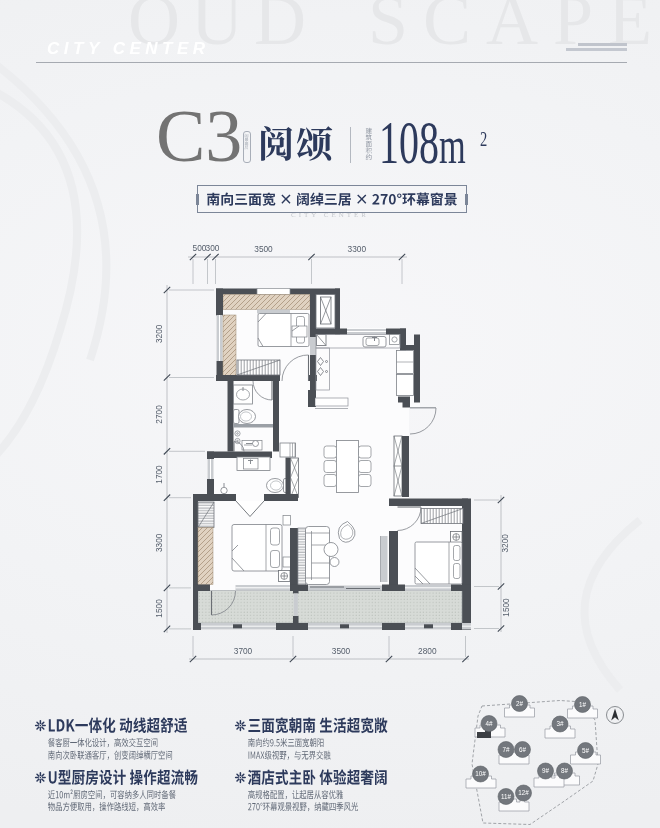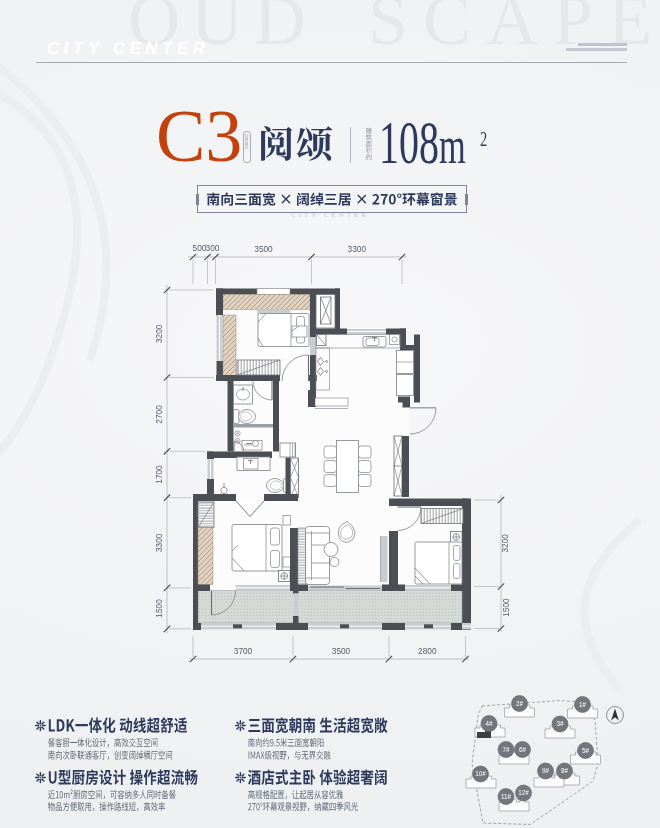--- a/index.html
+++ b/index.html
@@ -25,21 +25,21 @@
 
 <div class="abs" style="left:47px;top:39px;font-family:'Liberation Sans',sans-serif;font-weight:bold;
  font-style:italic;font-size:17px;letter-spacing:4.5px;color:#ffffff;">CITY CENTER</div>
 
 <div class="abs" style="left:36px;top:62px;width:591px;height:1px;background:#a6aab1;"></div>
 
 <div class="abs" style="left:578px;top:43px;width:49px;height:2.6px;background:#c0c4cc;"></div>
 <div class="abs" style="left:566px;top:48.4px;width:61px;height:2.6px;background:#c4c8d0;"></div>
 
 <div class="abs" style="left:156px;top:94px;font-family:'Liberation Serif',serif;font-size:74px;
- color:#c2410c;">C3</div>
+ color:#737373;">C3</div>
 
 <div class="abs" style="left:242.6px;top:130.5px;width:6.6px;height:30.4px;border:0.8px solid #a8aeb8;border-radius:3px;"></div>
 <svg class="abs" style="left:243px;top:132px" width="7" height="29" viewBox="0 0 7 29">
     <path d="M1.8 2.5V5.3H2.1V2.5ZM2 1.8C2.2 2 2.4 2.3 2.5 2.4L2.7 2.3C2.6 2.1 2.4 1.8 2.2 1.7ZM2.4 2.7C2.5 2.8 2.7 2.9 2.8 3L3 2.8C2.9 2.7 2.7 2.6 2.5 2.5ZM2.3 3.4C2.4 3.5 2.6 3.7 2.7 3.8L2.9 3.6C2.8 3.5 2.6 3.4 2.4 3.3ZM2.3 4.8 2.5 5C2.6 4.8 2.8 4.5 3 4.2L2.8 4C2.7 4.3 2.4 4.6 2.3 4.8ZM2.9 1.9V2.1H4.9V4.9C4.9 5 4.8 5 4.8 5C4.7 5 4.5 5 4.2 5C4.3 5.1 4.3 5.2 4.3 5.3C4.7 5.3 4.9 5.3 5 5.2C5.1 5.2 5.2 5.1 5.2 4.9V1.9ZM4.4 2.5C4.1 2.6 3.6 2.6 3.1 2.7C3.1 2.7 3.2 2.8 3.2 2.9C3.3 2.9 3.5 2.9 3.7 2.8V3.2H3V3.5H3.7V3.9H3.2V5H3.4V4.8H4.5V3.9H4V3.5H4.7V3.2H4V2.8C4.2 2.8 4.4 2.7 4.6 2.7ZM3.4 4.1H4.3V4.6H3.4Z M2.5 6.4H4.5V6.7H2.5ZM2.5 6H4.5V6.2H2.5ZM2.6 7.8H4.4V8.2H2.6ZM4 8.7C4.4 8.9 4.8 9.1 5.1 9.3L5.3 9.1C5 8.9 4.5 8.7 4.2 8.6ZM2.7 8.5C2.4 8.7 2 8.9 1.7 9C1.7 9.1 1.8 9.2 1.9 9.3C2.2 9.1 2.7 8.9 2.9 8.7ZM3.2 7C3.3 7 3.3 7.1 3.3 7.2H1.7V7.4H5.3V7.2H3.7C3.6 7.1 3.6 7 3.5 6.9H4.8V5.8H2.2V6.9H3.4ZM2.3 7.6V8.4H3.3V9C3.3 9.1 3.3 9.1 3.3 9.1C3.2 9.1 3 9.1 2.8 9.1C2.9 9.1 2.9 9.2 2.9 9.3C3.2 9.3 3.4 9.3 3.5 9.3C3.6 9.2 3.7 9.2 3.7 9V8.4H4.7V7.6Z M2.6 10.8H4.4V11.1H2.6ZM2.3 10.5V11.3H4.7V10.5ZM3.3 9.7 3.4 10.1H1.7V10.3H5.2V10.1H3.7C3.7 9.9 3.6 9.8 3.6 9.6ZM1.9 11.6V13.3H2.2V11.8H4.8V13C4.8 13 4.8 13.1 4.8 13.1C4.7 13.1 4.5 13.1 4.3 13.1C4.4 13.1 4.4 13.2 4.4 13.3C4.7 13.3 4.9 13.3 5 13.3C5.1 13.2 5.1 13.1 5.1 13V11.6ZM2.6 12.1V13.1H2.9V12.9H4.3V12.1ZM2.9 12.3H4.1V12.7H2.9Z M2.7 15.2V15.4H5V15.2ZM2.3 14.1H4.7V14.6H2.3ZM2 13.8V15C2 15.6 2 16.5 1.6 17.2C1.7 17.2 1.8 17.3 1.9 17.3C2.3 16.7 2.3 15.7 2.3 15V14.8H5V13.8ZM2.7 17.3C2.8 17.2 3 17.2 4.7 17.1C4.8 17.2 4.8 17.3 4.9 17.4L5.1 17.2C5 17 4.7 16.6 4.5 16.2L4.2 16.4C4.3 16.5 4.5 16.7 4.6 16.8L3 16.9C3.2 16.7 3.4 16.4 3.6 16.1H5.3V15.9H2.5V16.1H3.3C3.1 16.4 2.9 16.7 2.8 16.8C2.7 16.9 2.6 17 2.5 17C2.6 17.1 2.6 17.2 2.7 17.3Z" fill="#9aa1ab"></path>
   </svg>
 
 <svg class="abs" style="left:256px;top:118px" width="80" height="46" viewBox="0 0 80 46">
     <path d="M14.1 14.1 13.7 14.3C14.7 15.6 15.9 17.6 16.1 19.3C19.1 21.6 22.1 15.9 14.1 14.1ZM8.3 8 8 8.2C9.3 9.5 10.8 11.7 11.3 13.6C15 15.9 17.9 8.8 8.3 8ZM10.6 13.3 5.1 12.7V42.8H5.8C7.4 42.8 9.1 41.9 9.1 41.4V14.4C10.2 14.3 10.6 13.9 10.6 13.3ZM27.7 15.5 22.6 13.8C22.1 15.7 21.3 18.3 20.6 20.2H15.9L12 18.6V29.8H12.5C13.6 29.8 14.8 29.4 15.3 29.1C15.2 32.7 14.3 36.1 9.8 39.1L10.2 39.6C17.3 36.8 18.6 32.7 19 28.3H20.4V34.8C20.4 36.8 20.7 37.5 23.3 37.5H25.1C28.7 37.5 29.8 36.9 29.8 35.7C29.8 35.1 29.6 34.7 28.8 34.3L28.7 30.8H28.3C27.8 32.4 27.4 33.8 27.1 34.2C27 34.5 26.8 34.6 26.5 34.6C26.3 34.6 25.9 34.6 25.4 34.6H24.3C23.8 34.6 23.7 34.5 23.7 34.1V28.3H23.8V29.4H24.5C25.7 29.4 27.5 28.7 27.6 28.4V21.7C28.1 21.6 28.5 21.3 28.7 21.1L25.3 18.4L23.6 20.2H21.9C23.5 18.9 25.1 17.3 26.2 16.1C27.1 16.2 27.5 15.9 27.7 15.5ZM23.8 21.3V27.2H15.7V21.3ZM30.4 11.1H16.2L16.6 12.2H30.8V37.4C30.8 37.9 30.6 38.2 29.9 38.2C29.1 38.2 24.8 37.9 24.8 37.9V38.5C26.8 38.8 27.7 39.2 28.4 39.9C29 40.5 29.2 41.5 29.3 42.8C34.2 42.3 34.8 40.6 34.8 37.9V12.8C35.5 12.7 36.1 12.3 36.3 12L32.3 8.9Z M50.4 9.4 49.9 9.5C51.3 13.2 52.8 18 52.8 22C56.4 25.6 59.6 17.1 50.4 9.4ZM49.7 11.4 44.4 10.1C43.8 15.5 42.4 21.3 40.9 25.3L41.4 25.5C44.3 22.3 46.7 17.5 48.3 12.2C49.1 12.2 49.5 11.9 49.7 11.4ZM51.3 27 50.8 27.1C51.5 28.9 52.1 31.1 52.4 33.2C49.3 33.9 46.3 34.4 44.1 34.7C46.8 31.5 49.8 26.6 51.5 23C52.2 23.1 52.7 22.7 52.8 22.4L47.3 20C46.6 24.2 44.1 31.8 42.4 34.5C42 34.8 41.1 35.1 41.1 35.1L43.3 39.8C43.8 39.6 44.1 39.2 44.4 38.5C47.6 37.1 50.5 35.6 52.6 34.5C52.7 35.6 52.8 36.7 52.7 37.6C56.1 41.2 59.7 33.5 51.3 27ZM68.8 20.2 63.6 19.1C63.5 31.7 63.7 37.8 53.4 42.1L53.8 42.8C61.2 40.9 64.4 38.1 65.9 34C68.1 36.2 70.7 39.4 71.7 42.2C76.1 44.8 78.6 36.2 66.1 33.5C67.2 30.2 67.2 26.1 67.4 21C68.3 21 68.7 20.7 68.8 20.2ZM72.2 8.2 69.9 11.1H55.2L55.5 12.2H63.2L63 16.9H61.4L57.2 15.2V33.6H57.8C59.5 33.6 61.2 32.7 61.2 32.3V18H69.6V33.2H70.3C71.6 33.2 73.5 32.4 73.6 32.1V18.5C74.2 18.3 74.6 18.1 74.8 17.8L71.1 15L69.3 16.9H64C65.3 15.7 66.7 13.9 67.8 12.2H75.3C75.9 12.2 76.2 12 76.3 11.6C74.7 10.2 72.2 8.2 72.2 8.2Z" fill="#2d3a5c"></path>
   </svg>
 

